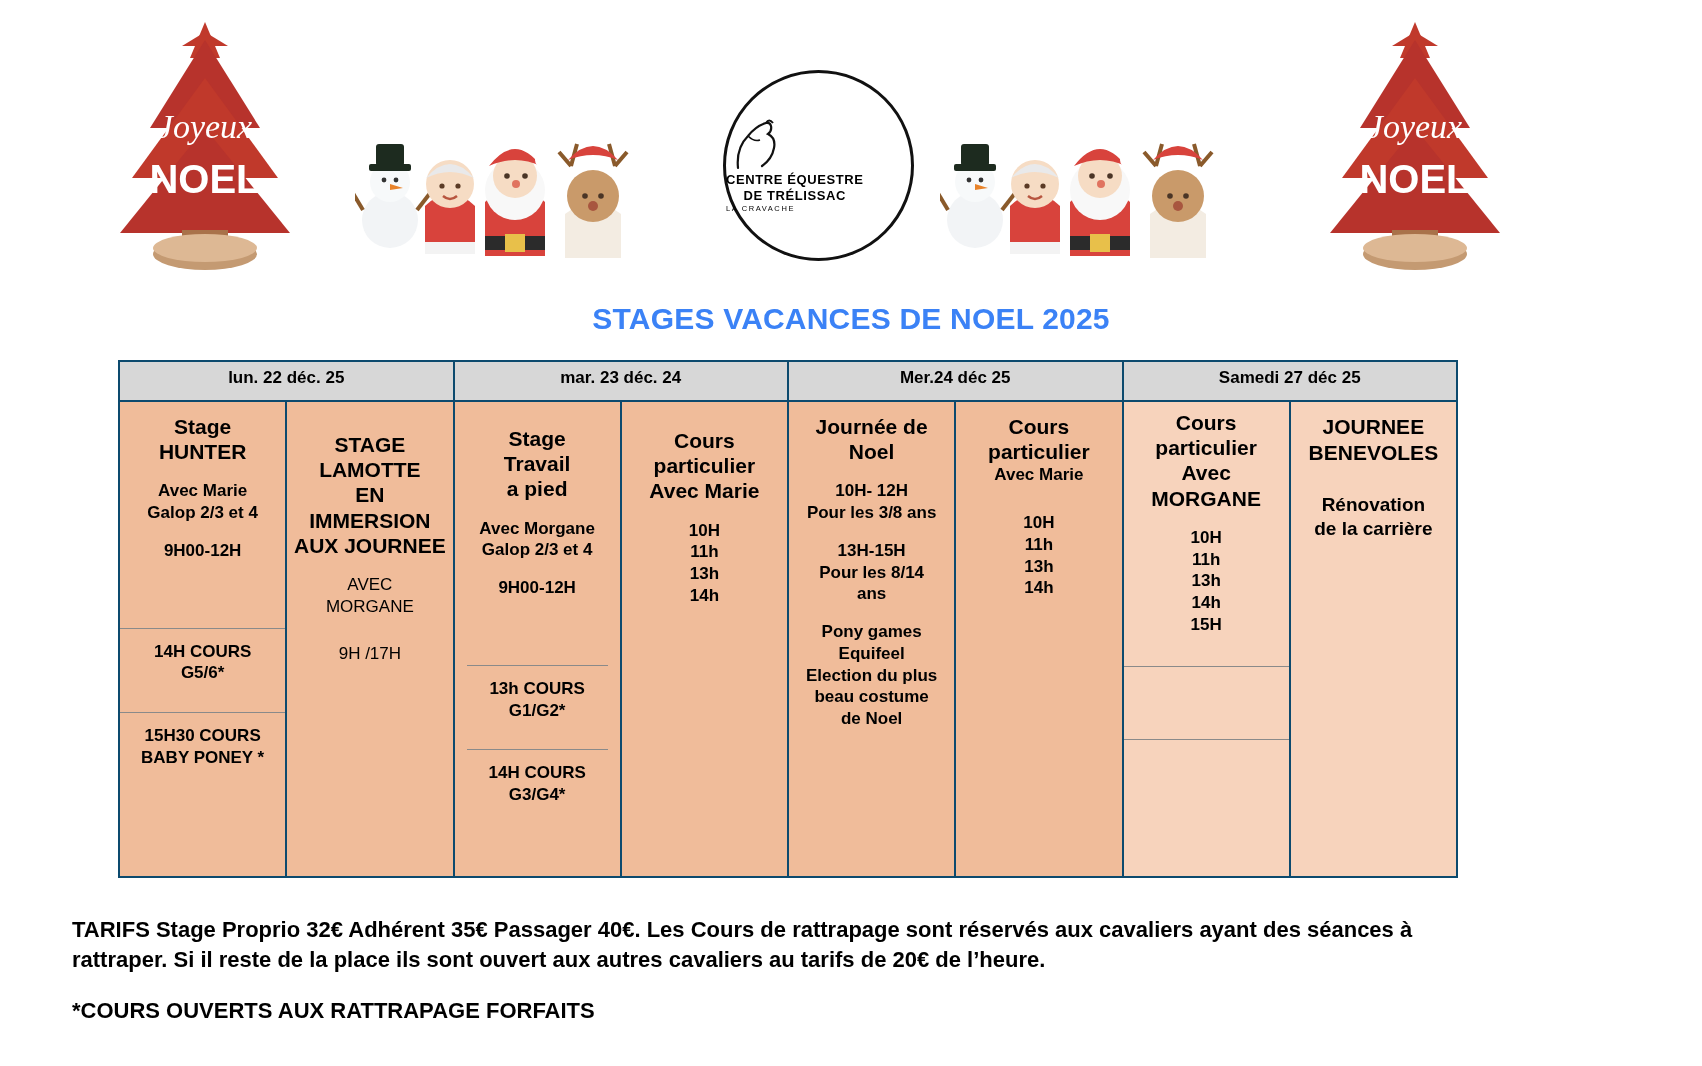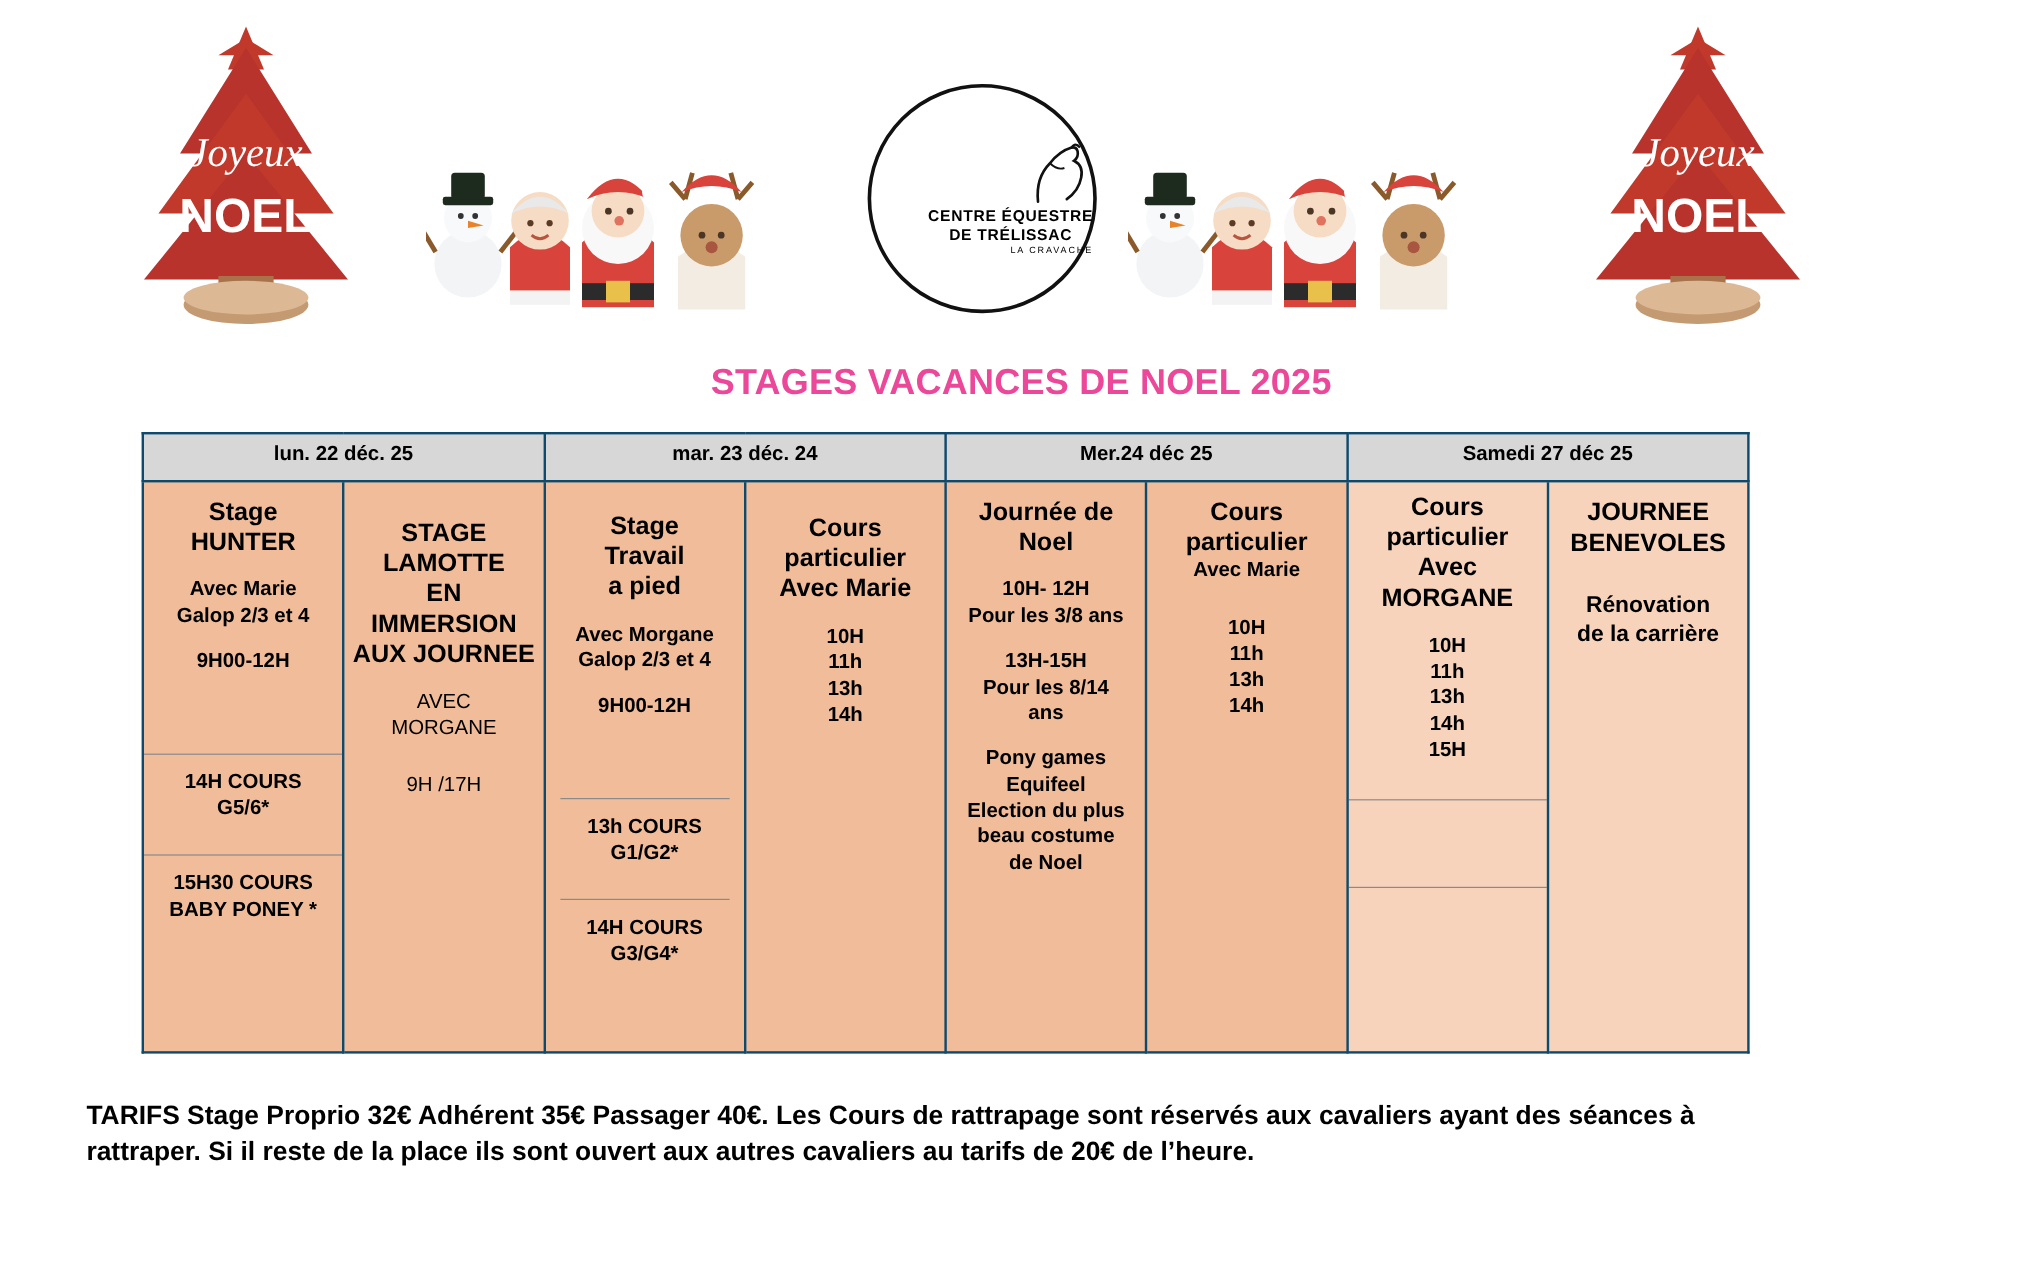--- a/index.html
+++ b/index.html
@@ -46,40 +46,40 @@
     position: absolute;
     left: 723px;
     top: 70px;
     width: 185px;
     height: 185px;
     border-radius: 50%;
     border: 3px solid #111;
     background: #ffffff;
     display: flex;
     flex-direction: column;
-    align-items: flex-end;
+    align-items: flex-start;
     justify-content: center;
     text-align: center;
   }
   .logo-horse { margin-bottom: 2px; }
   .logo-line1 {
     font-size: 13px;
     font-weight: bold;
     letter-spacing: 0.6px;
     line-height: 1.25;
   }
   .logo-line2 {
     font-size: 7.5px;
     letter-spacing: 1.6px;
   }
 
   
   .doc-title {
     text-align: center;
-    color: #ec4899;
+    color: #3b82f6;
     font-size: 30px;
     font-weight: bold;
     margin: 12px 0 18px 0;
     letter-spacing: 0.2px;
   }
 
   
   .sheet {
     position: absolute;
     left: 118px;
@@ -413,13 +413,14 @@
         <div class="bold" style="font-size:19px">de la carrière</div>
       </td>
 
     </tr>
   </tbody>
 </table>
 </div>
 
 <div class="notes">
   <div class="note1">TARIFS  Stage Proprio 32€ Adhérent 35€ Passager 40€. Les Cours de rattrapage sont réservés aux cavaliers ayant des séances à rattraper. Si il reste de la place ils sont ouvert aux autres cavaliers au tarifs de 20€ de l’heure.</div>
+  <div class="note2">*COURS OUVERTS AUX RATTRAPAGE FORFAITS</div>
 </div>
 
 </body></html>

